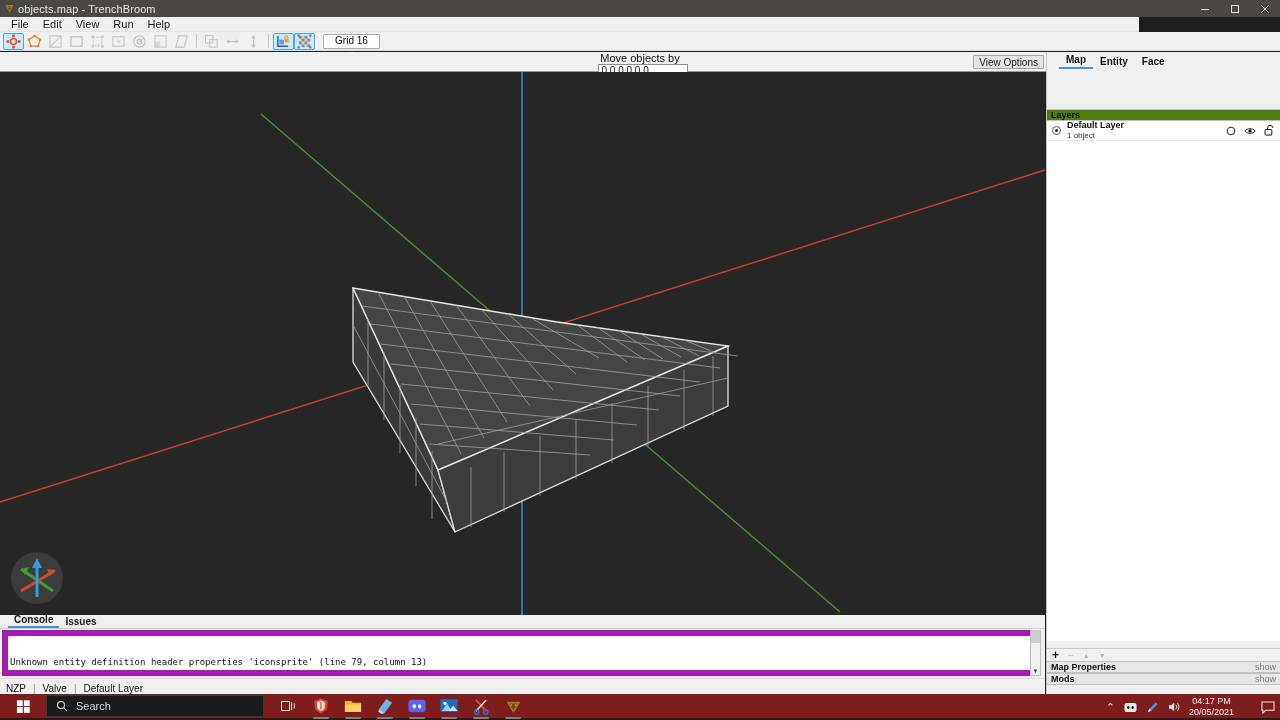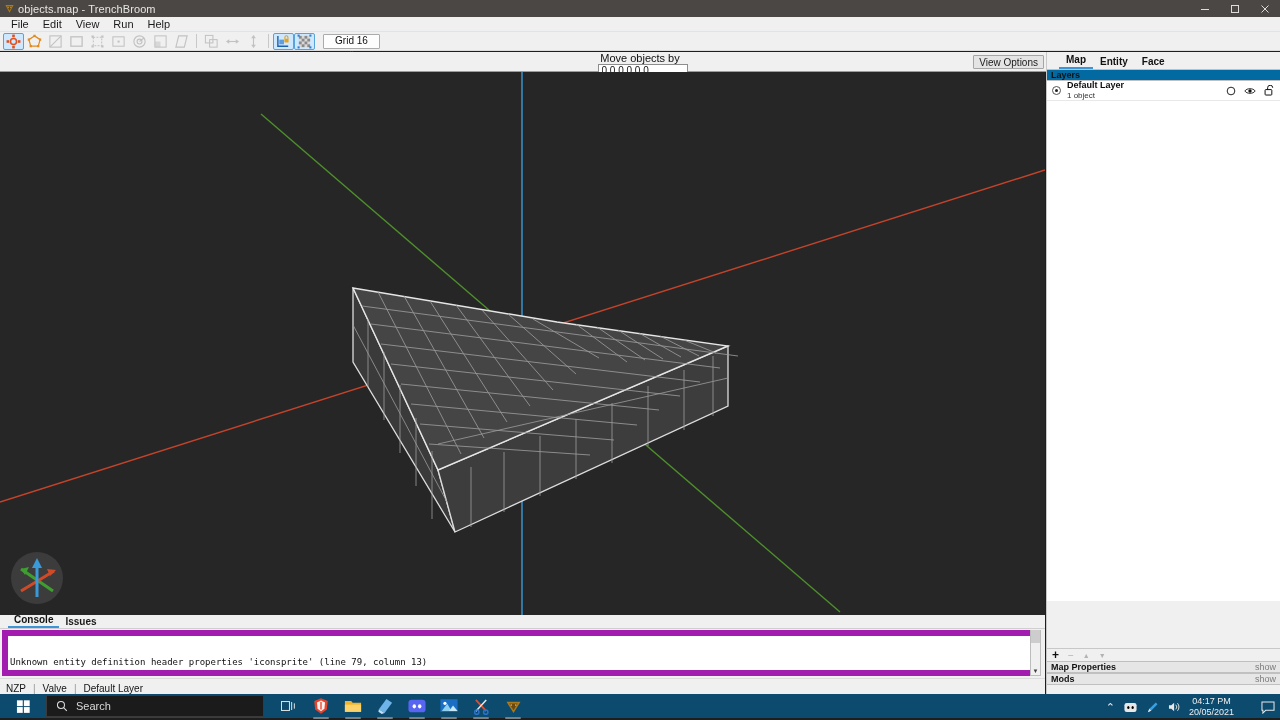--- a/index.html
+++ b/index.html
@@ -20,21 +20,21 @@
   .tb-icon { width: 18px; height: 17px; display: flex; align-items: center; justify-content: center; }
   .tb-title { color: #e8e6e3; font-size: 11px; letter-spacing: .1px; }
   .tb-controls { position: absolute; right: 0; top: 0; height: 17px; display: flex; }
   .tb-btn {
     width: 30px; height: 17px; display: flex; align-items: center; justify-content: center;
     color: #dedbd8; font-size: 11px; line-height: 1;
   }
 
   
   .menubar {
-    position: absolute; top: 17px; left: 0; width: 1280px; height: 15px;
+    position: absolute; top: 17px; left: 0; width: 1139px; height: 15px;
     background: #f0f0f0; display: flex; align-items: center; padding-left: 4px;
     border-bottom: 1px solid #e3e3e3;
   }
   .menu-item { padding: 0 7px; font-size: 11px; color: #1a1a1a; line-height: 15px; }
 
   
   .toolbar {
     position: absolute; top: 32px; left: 0; width: 1280px; height: 19px;
     background: #f0f0f0; display: flex; align-items: center; padding-left: 3px;
     border-bottom: 1px solid #dcdcdc;
@@ -123,23 +123,23 @@
 
   
   .rightpanel {
     position: absolute; top: 52px; left: 1046px; width: 234px; height: 642px;
     background: #f0f0f0; border-left: 1px solid #c8c8c8;
   }
   .rp-tabs { display: flex; height: 17px; align-items: flex-end; padding-left: 12px; }
   .rp-tab { font-size: 10px; font-weight: bold; color: #111; padding: 0 7px 2px 7px; }
   .rp-tab.active { border-bottom: 2px solid #3f94d6; }
   .rp-section {
-    height: 12px; background: #0369a1; border-top: 1px solid #c0c0c0;
+    height: 12px; background: #4d7c0f; border-top: 1px solid #c0c0c0;
     border-bottom: 1px solid #c0c0c0; font-size: 9px; font-weight: bold;
-    color: #111; display: flex; align-items: center; padding-left: 4px;
+    color: #111; display: flex; align-items: center; padding-left: 4px; margin-top: 40px;
   }
   .layer-list { background: #fff; height: 520px; }
   .layer-row {
     height: 20px; display: flex; align-items: center; padding: 0 4px 0 5px;
     border-bottom: 1px solid #e8e8e8;
   }
   .radio {
     width: 9px; height: 9px; border-radius: 50%; border: 1px solid #555;
     background: #fff; position: relative; flex: 0 0 auto; margin-right: 6px;
   }
@@ -163,21 +163,21 @@
     height: 12px; background: #e6e6e6; border-top: 1px solid #c0c0c0;
     border-bottom: 1px solid #c0c0c0; display: flex; align-items: center;
     justify-content: space-between; padding: 0 4px;
     font-size: 9px; font-weight: bold; color: #111; gap: 28px;
   }
   .rp-row .show { font-weight: normal; color: #7c7c7c; font-size: 9px; }
 
   
   .taskbar {
     position: absolute; top: 694px; left: 0; width: 1280px; height: 24px;
-    background: #0c4a6e; display: flex; align-items: center;
+    background: #7f1d1d; display: flex; align-items: center;
   }
   .tb-start { width: 46px; height: 26px; display: flex; align-items: center; justify-content: center; }
   .tb-search {
     width: 218px; height: 22px; background: #1b1b1b; border: 1px solid #3a3a3a;
     display: flex; align-items: center; padding-left: 9px; gap: 8px;
     color: #d8d8d8; font-size: 11px;
   }
   .tb-apps { display: flex; align-items: center; margin-left: 14px; gap: 10px; }
   .tb-app {
     width: 22px; height: 26px; display: flex; align-items: center; justify-content: center;

